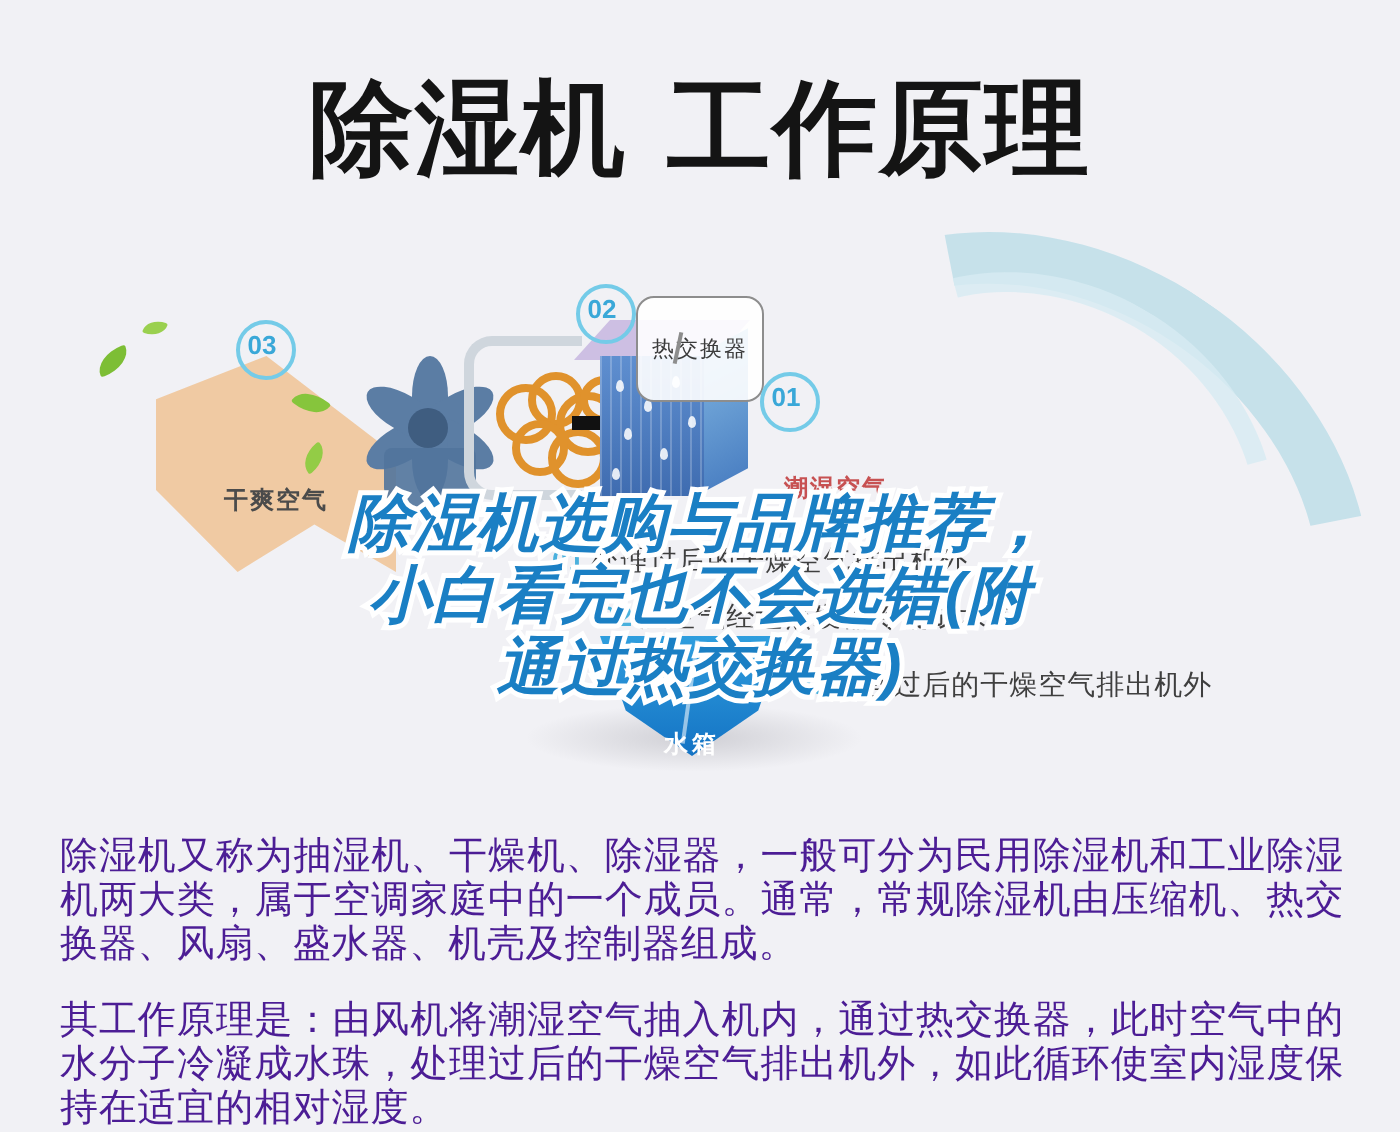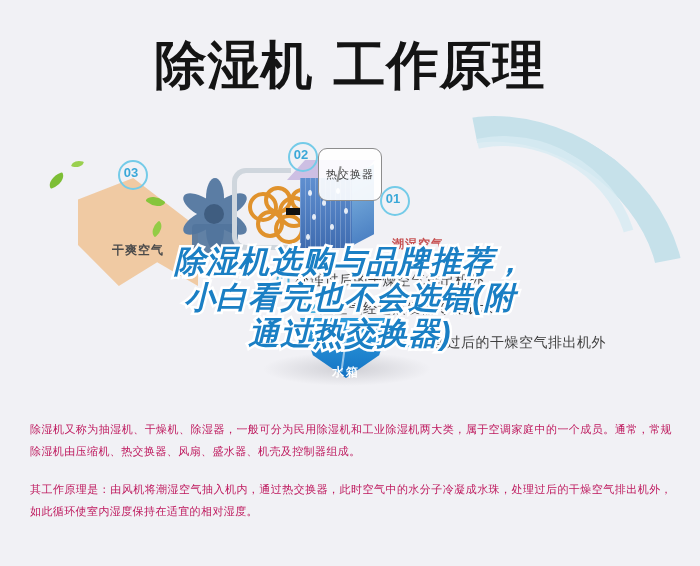--- a/index.html
+++ b/index.html
@@ -142,21 +142,21 @@
     -webkit-text-stroke:5px #ffffff;
     paint-order:stroke fill;
     white-space:nowrap;
   }
   .overlay .ln{display:block;}
 
   
   .copy{position:absolute;left:30px;top:418px;width:642px;}
   .copy p{
     margin:0 0 16px 0;
-    font-size:11px;line-height:22px;color:#be185d;
+    font-size:19px;line-height:22px;color:#4c1d95;
     letter-spacing:.4px;text-align:justify;
   }
   .copy p:last-child{margin-bottom:0;}
 </style>
 </head>
 <body>
 
 <div class="page">
 
   <div class="hero">

